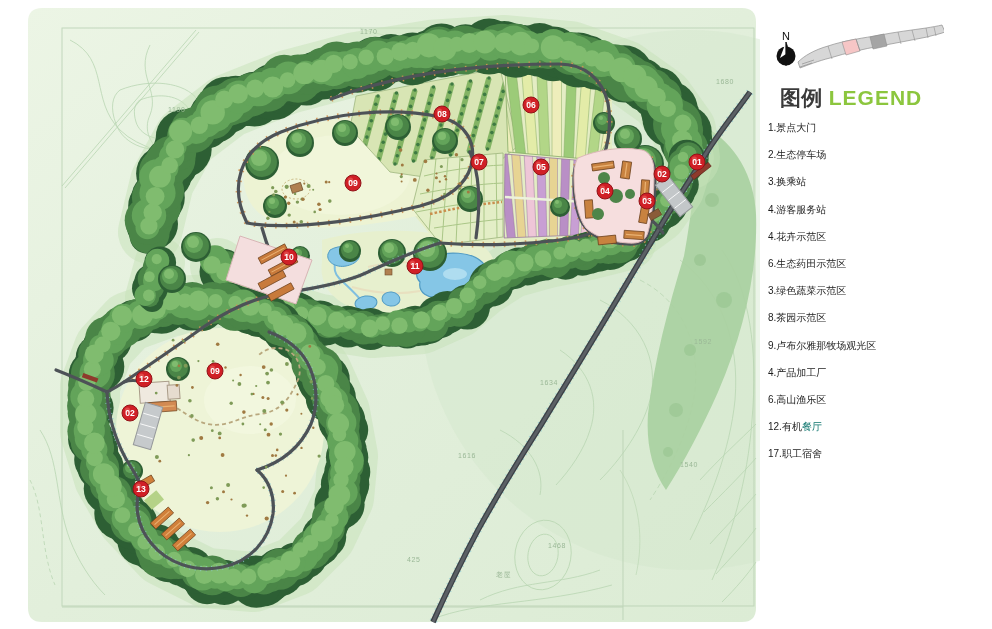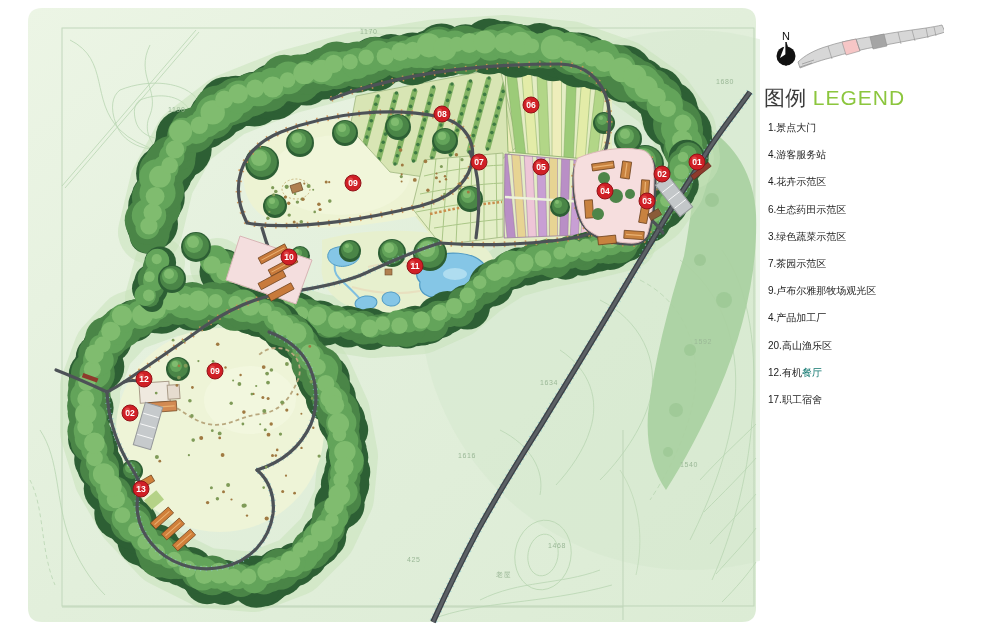--- a/index.html
+++ b/index.html
@@ -2,21 +2,21 @@
 <html><head>
 <meta charset="utf-8">
 <style>
   html,body{margin:0;padding:0;background:#ffffff;}
   .stage{position:relative;width:992px;height:629px;background:#ffffff;overflow:hidden;
          font-family:"Liberation Sans","DejaVu Sans",sans-serif;}
   #map{position:absolute;left:0;top:0;}
   .panel{position:absolute;left:760px;top:0;width:232px;height:629px;background:#ffffff;}
   .north{position:absolute;left:8px;top:26px;}
   .inset{position:absolute;left:34px;top:22px;}
-  .title{position:absolute;left:4px;top:84px;margin:0;font-size:21px;font-weight:400;
+  .title{position:absolute;left:20px;top:84px;margin:0;font-size:21px;font-weight:700;
          color:#3a3a3a;letter-spacing:.3px;white-space:nowrap;}
   .title .en{color:#8cc63e;letter-spacing:1px;}
   .legend-list{position:absolute;left:8px;top:114px;margin:0;padding:0;list-style:none;}
   .legend-list li{font-size:10px;color:#1c1c1c;line-height:27.2px;white-space:nowrap;}
   .legend-list .muted{color:#0f766e;}
 </style>
 </head>
 <body>
 
 <div class="stage">
@@ -1526,26 +1526,28 @@
     </g>
     <path d="M8,42 L20,38 M6,45 L18,41" stroke="#8f8f8f" stroke-width=".7"></path>
   </svg>
 
   <h2 class="title">
     <span>图例</span>
     <span class="en">LEGEND</span>
   </h2>
   <ul class="legend-list" id="legend-list">
         <li><span>1.景点大门</span></li>
+        <li><span>2.生态停车场</span></li>
+        <li><span>3.换乘站</span></li>
         <li><span>4.游客服务站</span></li>
         <li><span>4.花卉示范区</span></li>
         <li><span>6.生态药田示范区</span></li>
         <li><span>3.绿色蔬菜示范区</span></li>
-        <li><span>7.茶园示范区</span></li>
+        <li><span>8.茶园示范区</span></li>
         <li><span>9.卢布尔雅那牧场观光区</span></li>
         <li><span>4.产品加工厂</span></li>
-        <li><span>20.高山渔乐区</span></li>
+        <li><span>6.高山渔乐区</span></li>
         <li><span>12.有机</span><span class="muted">餐厅</span></li>
         <li><span>17.职工宿舍</span></li>
       </ul>
 </aside>
 
 </div>
 
 </body></html>

